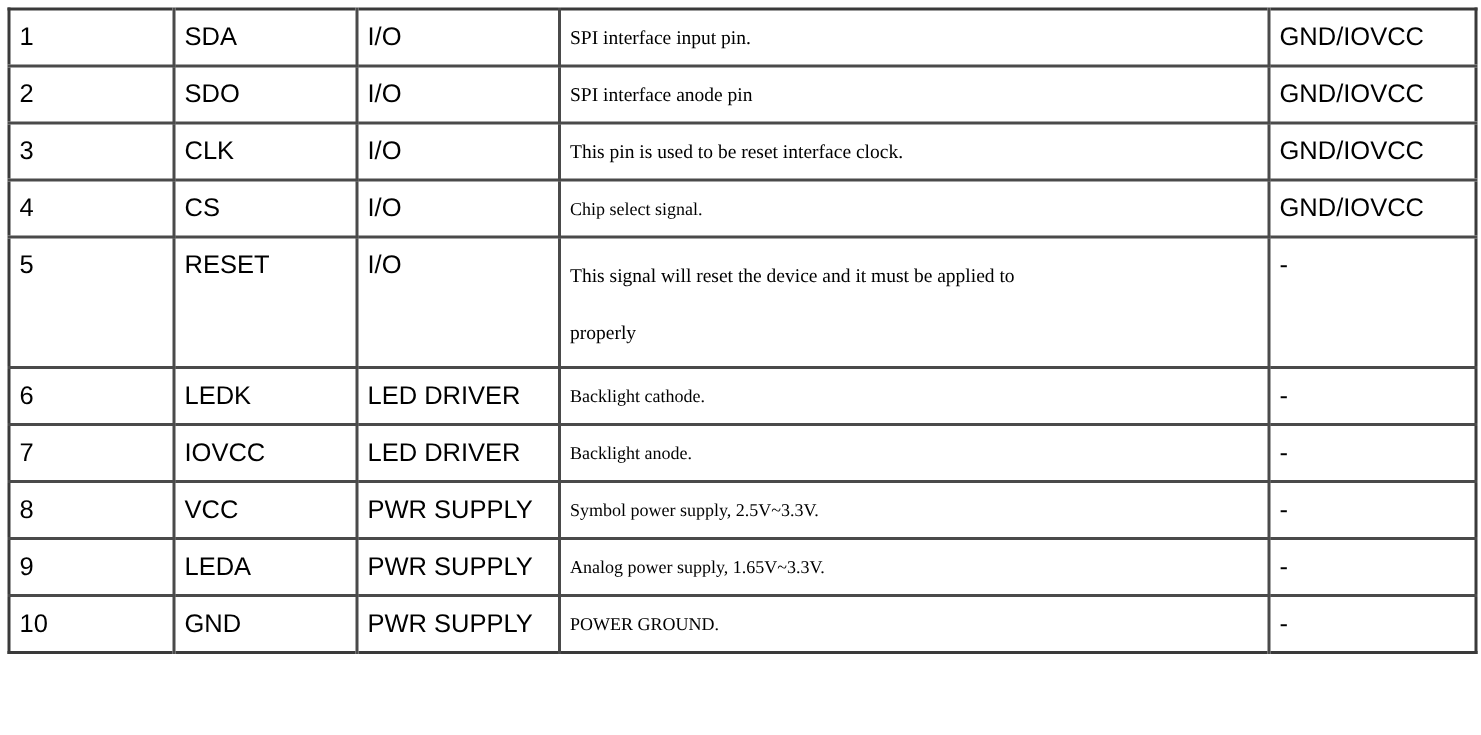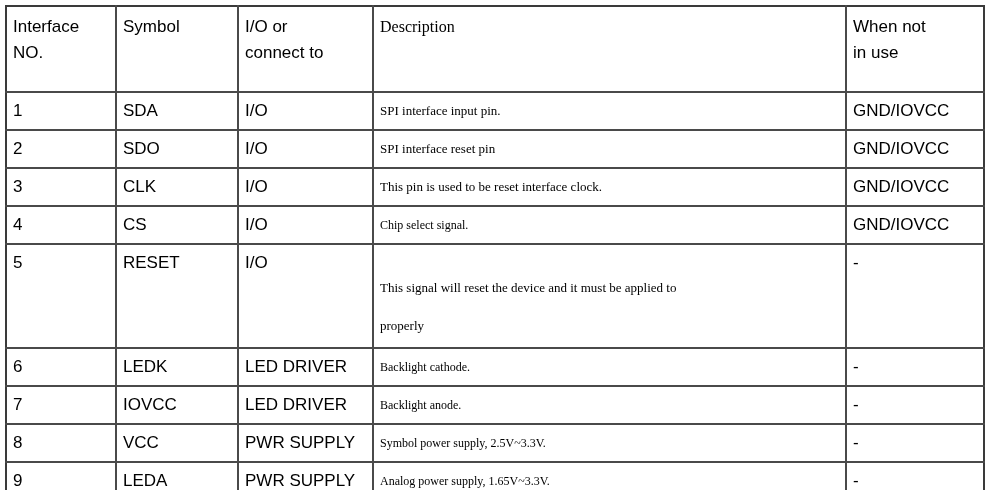--- a/index.html
+++ b/index.html
@@ -86,71 +86,51 @@
   .desc-small { font-size: 13px; }
   .desc-large { font-size: 12px; }
   .desc-two-line {
     font-size: 13px;
     line-height: 38px;
     white-space: pre-line;
   }
 
   
   tr.r-std td   { height: 36px; }
-  tr.r-tall td  { height: 78px; vertical-align: top; padding-top: 24px; }
+  tr.r-tall td  { height: 78px; vertical-align: top; padding-top: 6px; }
   tr.r-tall td.sans-cell { vertical-align: top; padding-top: 7px; }
   tr.r-tall td.wnu-cell  { vertical-align: top; padding-top: 7px; }
 </style>
 </head>
 <body>
 
 <div id="pin-table-wrapper">
   <table class="pin-table">
     <colgroup>
       <col class="c-no">
       <col class="c-sym">
       <col class="c-io">
       <col class="c-desc">
       <col class="c-wnu">
     </colgroup>
     <tbody>
-      <tr class="header-row">
-        <td>
-          <div class="hdr-text">Interface
-NO.</div>
-        </td>
-        <td>
-          <div class="hdr-text">Symbol</div>
-        </td>
-        <td>
-          <div class="hdr-text">I/O or
-connect to</div>
-        </td>
-        <td>
-          <div class="hdr-text" style="font-family:'Liberation Serif',serif;font-size:16px;">Description</div>
-        </td>
-        <td>
-          <div class="hdr-text">When not
-in use</div>
-        </td>
-      </tr>
 
       <tr class="r-std">
         <td class="sans-cell">1</td>
         <td class="sans-cell">SDA</td>
         <td class="sans-cell">I/O</td>
         <td class="desc-cell desc-small">SPI interface input pin.</td>
         <td class="wnu-cell">GND/IOVCC</td>
       </tr>
 
       <tr class="r-std">
         <td class="sans-cell">2</td>
         <td class="sans-cell">SDO</td>
         <td class="sans-cell">I/O</td>
-        <td class="desc-cell desc-small">SPI interface reset pin</td>
+        <td class="desc-cell desc-small">SPI interface anode pin</td>
         <td class="wnu-cell">GND/IOVCC</td>
       </tr>
 
       <tr class="r-std">
         <td class="sans-cell">3</td>
         <td class="sans-cell">CLK</td>
         <td class="sans-cell">I/O</td>
         <td class="desc-cell desc-small">This pin is used to be reset interface clock.</td>
         <td class="wnu-cell">GND/IOVCC</td>
       </tr>

